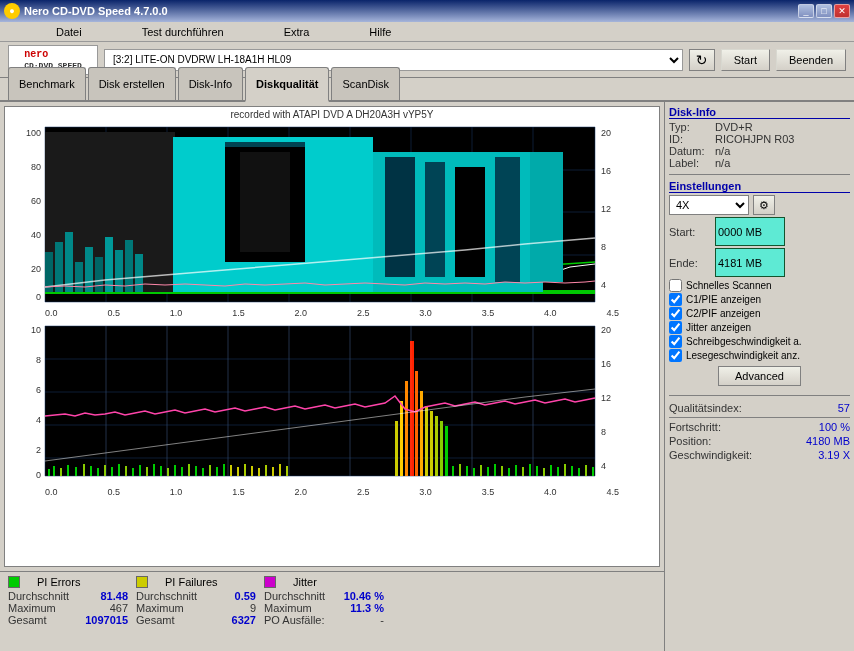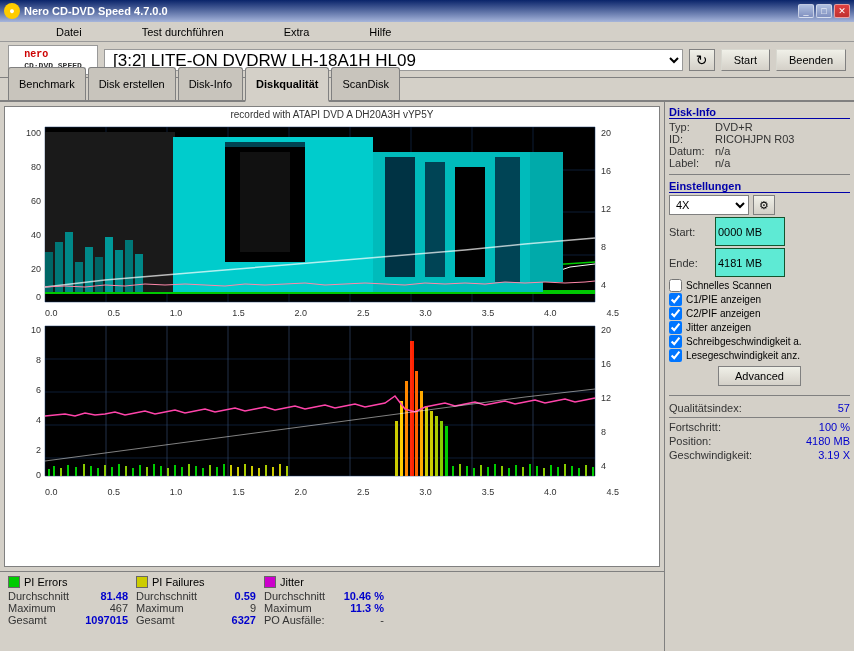--- a/index.html
+++ b/index.html
@@ -79,21 +79,21 @@
       border: 1px solid #999;
       display: flex; align-items: center; justify-content: center;
       font-size: 10px; font-weight: bold; color: #cc0000; font-family: Liberation Mono, monospace;
     }
     #drive-select {
       flex: 1;
       height: 22px;
       background: white;
       border: 1px solid #999;
       padding: 0 4px;
-      font-size: 17px;
+      font-size: 10px;
     }
     .toolbar-btn {
       height: 22px;
       padding: 0 12px;
       background: linear-gradient(to bottom, #f0f0e8, #d4d0c8);
       border: 1px solid #808080;
       border-top-color: #d8d8d0;
       border-left-color: #d8d8d0;
       cursor: pointer;
       font-size: 11px;
@@ -180,21 +180,21 @@
     }
 
     .stat-group {
       display: flex;
       flex-direction: column;
       min-width: 120px;
     }
     .stat-group-header {
       display: flex;
       align-items: center;
-      gap: 4px;
+      gap: 17px;
       margin-bottom: 2px;
     }
     .legend-box {
       width: 12px; height: 12px;
       border: 1px solid #666;
     }
     .stat-row {
       display: flex;
       justify-content: space-between;
     }

